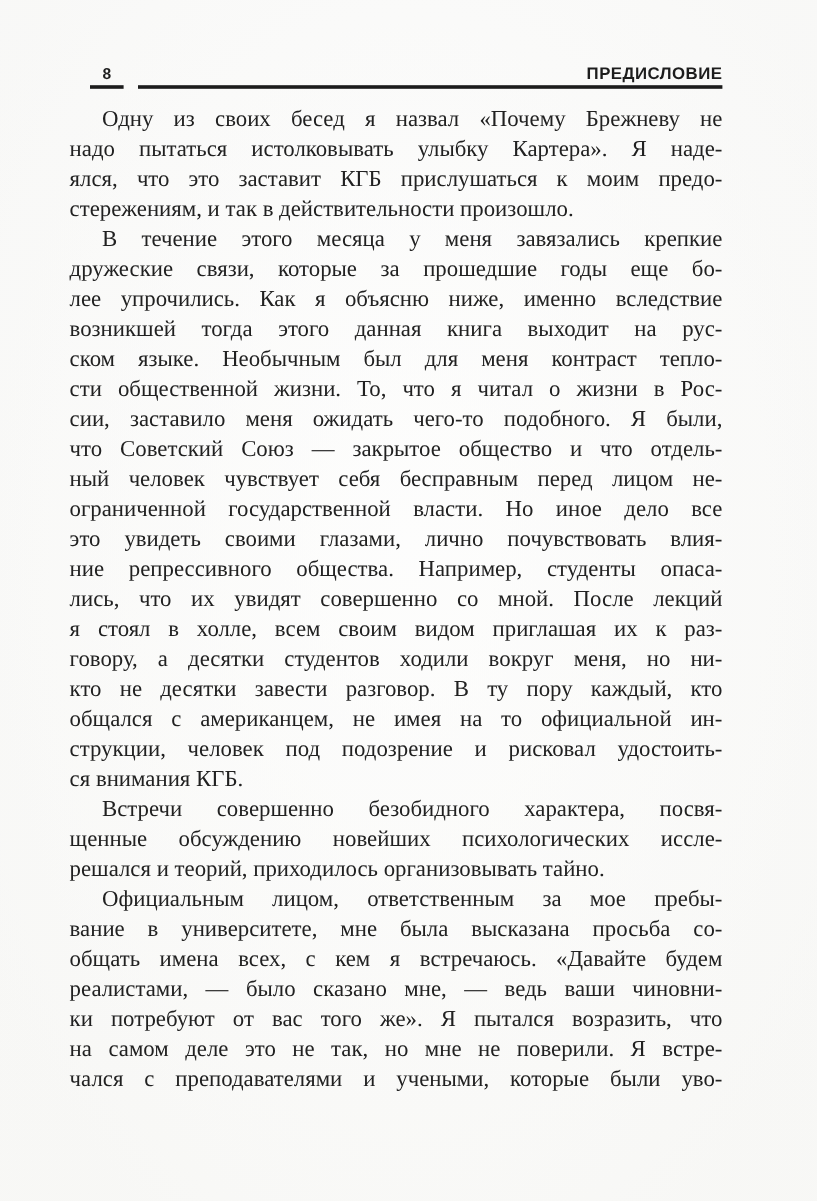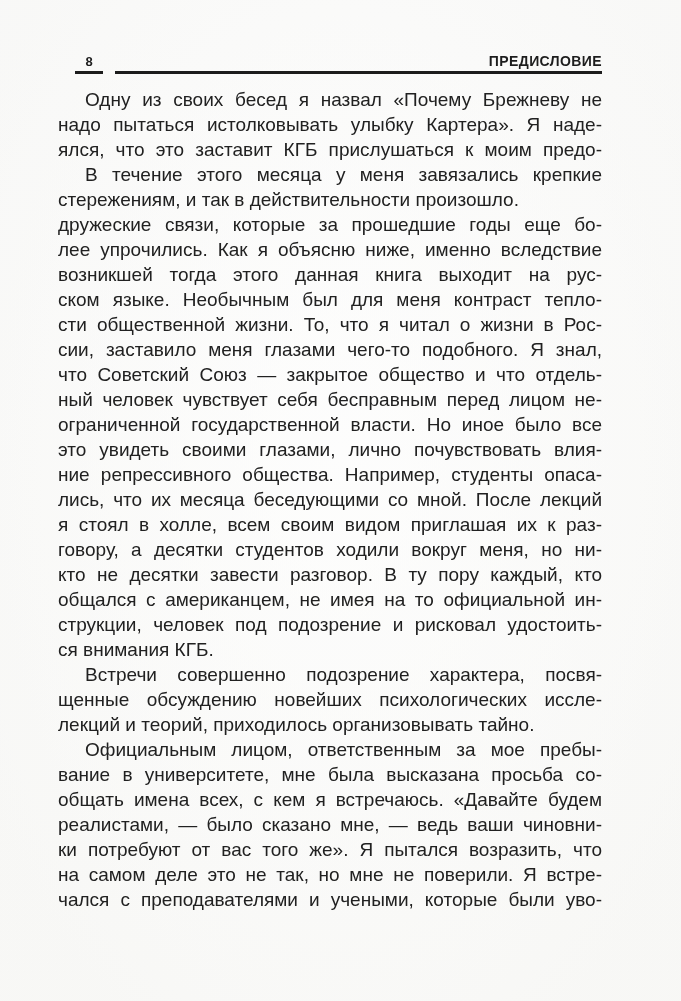--- a/index.html
+++ b/index.html
@@ -55,21 +55,21 @@
   }
 
   
   .body-text {
     position: absolute;
     left: 58px;
     top: 87px;
     width: 544px;
   }
   .line {
-    font-family: Liberation Sans, sans-serif;
+    font-family: Liberation Serif, serif;
     font-size: 19px;
     line-height: 25px;
     color: #212121;
     text-align: justify;
     text-align-last: justify;
     text-justify: inter-word;
     white-space: normal;
   }
   .line.indent {
     padding-left: 27px;
@@ -87,43 +87,43 @@
     <div class="pagenum">8</div>
     <div class="rule rule-short"></div>
     <div class="rule rule-long"></div>
     <div class="running-title">ПРЕДИСЛОВИЕ</div>
   </header>
 
   <main class="body-text" id="page-body">
       <div class="line indent">Одну из своих бесед я назвал «Почему Брежневу не</div>
       <div class="line">надо пытаться истолковывать улыбку Картера». Я наде-</div>
       <div class="line">ялся, что это заставит КГБ прислушаться к моим предо-</div>
+      <div class="line end">стережениям, и так в действительности произошло.</div>
       <div class="line indent">В течение этого месяца у меня завязались крепкие</div>
-      <div class="line end">стережениям, и так в действительности произошло.</div>
       <div class="line">дружеские связи, которые за прошедшие годы еще бо-</div>
       <div class="line">лее упрочились. Как я объясню ниже, именно вследствие</div>
       <div class="line">возникшей тогда этого данная книга выходит на рус-</div>
       <div class="line">ском языке. Необычным был для меня контраст тепло-</div>
       <div class="line">сти общественной жизни. То, что я читал о жизни в Рос-</div>
-      <div class="line">сии, заставило меня глазами чего-то подобного. Я знал,</div>
+      <div class="line">сии, заставило меня ожидать чего-то подобного. Я были,</div>
       <div class="line">что Советский Союз — закрытое общество и что отдель-</div>
       <div class="line">ный человек чувствует себя бесправным перед лицом не-</div>
-      <div class="line">ограниченной государственной власти. Но иное было все</div>
+      <div class="line">ограниченной государственной власти. Но иное дело все</div>
       <div class="line">это увидеть своими глазами, лично почувствовать влия-</div>
       <div class="line">ние репрессивного общества. Например, студенты опаса-</div>
-      <div class="line">лись, что их месяца беседующими со мной. После лекций</div>
+      <div class="line">лись, что их увидят совершенно со мной. После лекций</div>
       <div class="line">я стоял в холле, всем своим видом приглашая их к раз-</div>
       <div class="line">говору, а десятки студентов ходили вокруг меня, но ни-</div>
       <div class="line">кто не десятки завести разговор. В ту пору каждый, кто</div>
       <div class="line">общался с американцем, не имея на то официальной ин-</div>
       <div class="line">струкции, человек под подозрение и рисковал удостоить-</div>
       <div class="line end">ся внимания КГБ.</div>
-      <div class="line indent">Встречи совершенно подозрение характера, посвя-</div>
+      <div class="line indent">Встречи совершенно безобидного характера, посвя-</div>
       <div class="line">щенные обсуждению новейших психологических иссле-</div>
-      <div class="line end">лекций и теорий, приходилось организовывать тайно.</div>
+      <div class="line end">решался и теорий, приходилось организовывать тайно.</div>
       <div class="line indent">Официальным лицом, ответственным за мое пребы-</div>
       <div class="line">вание в университете, мне была высказана просьба со-</div>
       <div class="line">общать имена всех, с кем я встречаюсь. «Давайте будем</div>
       <div class="line">реалистами, — было сказано мне, — ведь ваши чиновни-</div>
       <div class="line">ки потребуют от вас того же». Я пытался возразить, что</div>
       <div class="line">на самом деле это не так, но мне не поверили. Я встре-</div>
       <div class="line">чался с преподавателями и учеными, которые были уво-</div>
     </main>
 
 </div>

